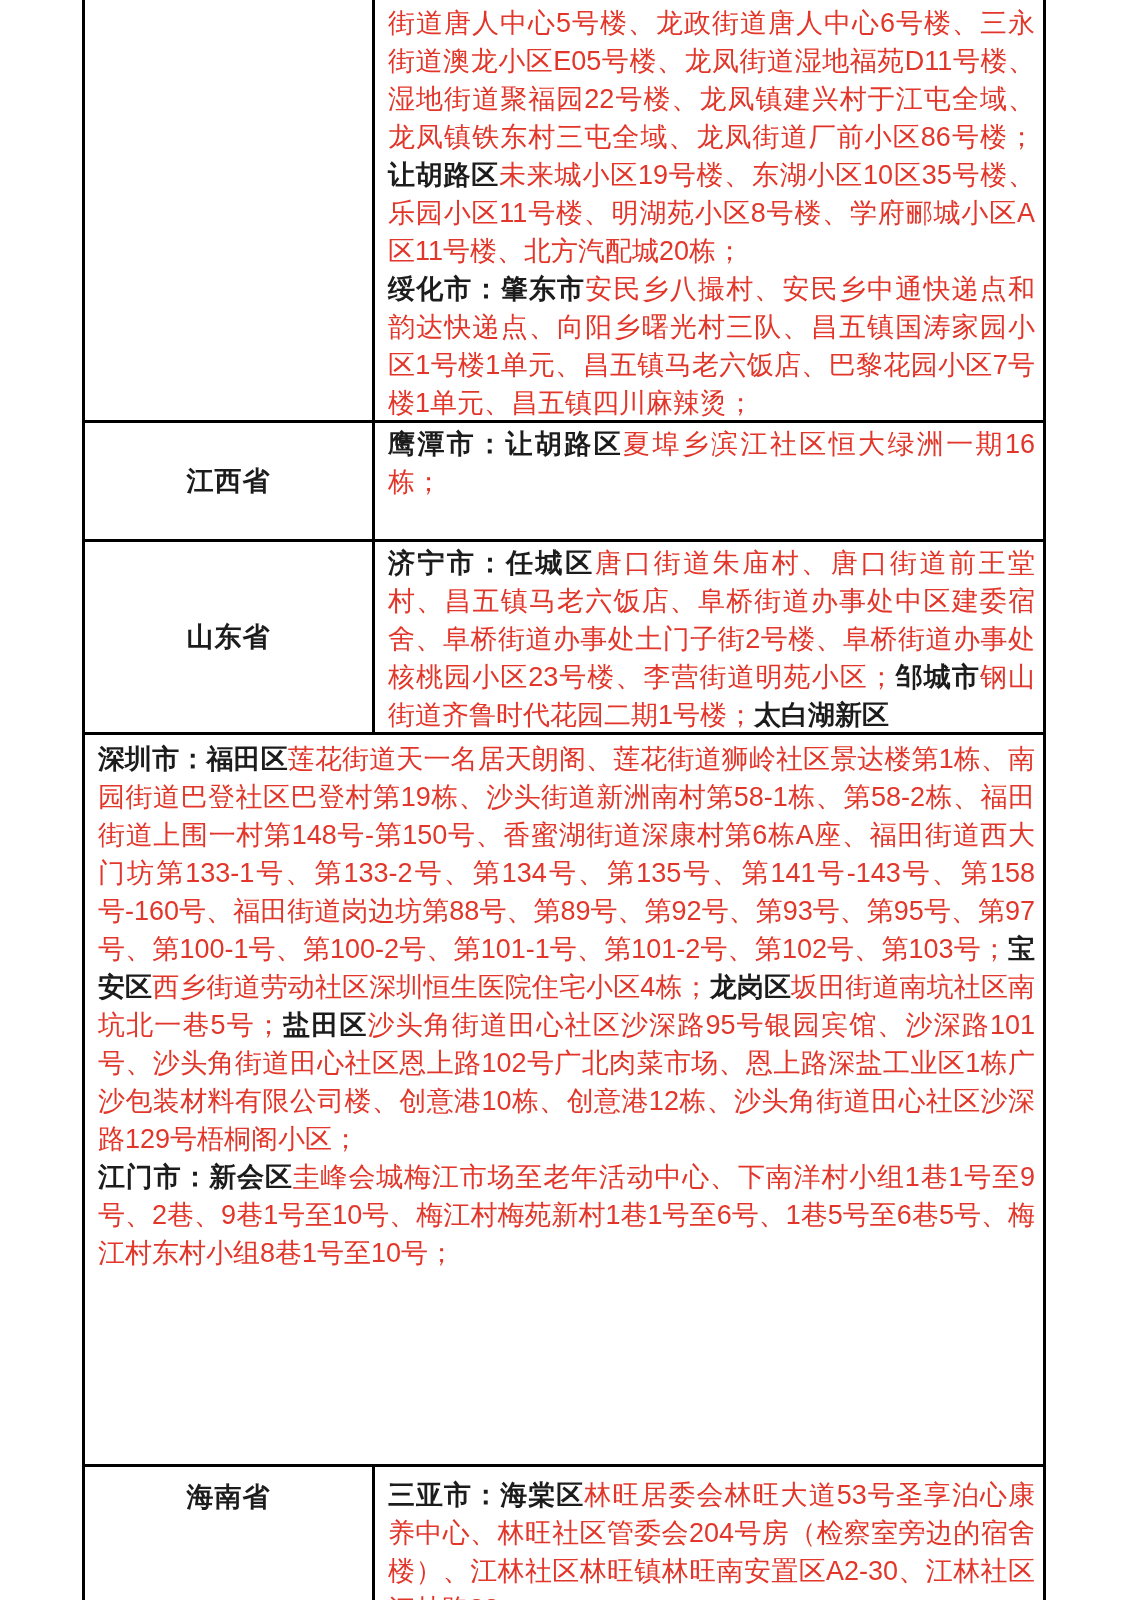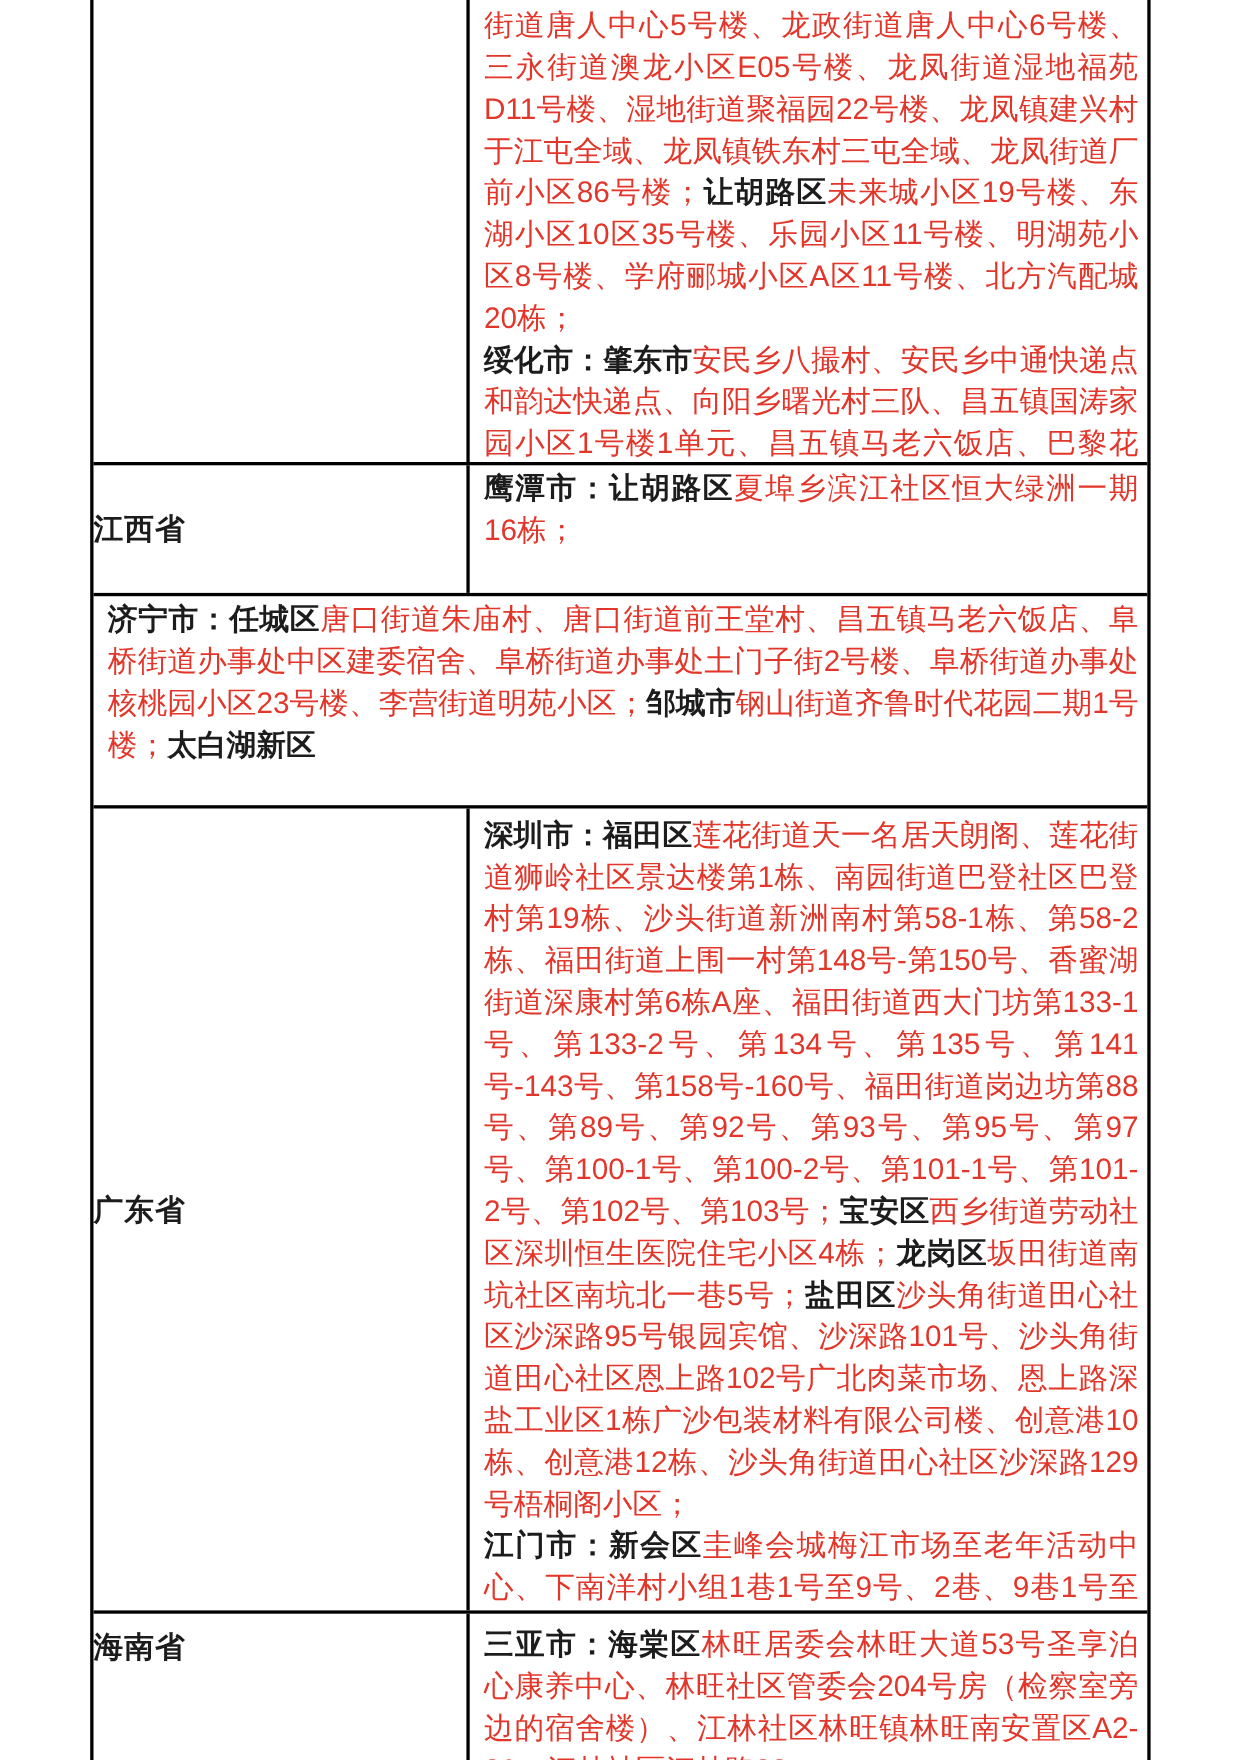--- a/index.html
+++ b/index.html
@@ -27,25 +27,26 @@
     display:flex;
     box-sizing:border-box;
     border-bottom:3px solid var(--border);
   }
   .row-0{height:423px;}
   .row-1{height:119px;}
   .row-2{height:193px;}
   .row-3{height:732px;}
   .row-4{height:140px;border-bottom:none;}
   .cell-province{
-    width:342px;
+    width:290px;
     box-sizing:border-box;
     border-right:3px solid var(--border);
     display:flex;
     align-items:center;
+    justify-content:center;
     flex-shrink:0;
   }
   .row-4 .cell-province{
     align-items:flex-start;
     padding-top:12px;
   }
   .province-label{
     font-size:27px;
     font-weight:700;
     color:var(--black);
@@ -87,28 +88,28 @@
     </div>
     <div class="row row-1">
       <div class="cell-province">
         <span class="province-label">江西省</span>
       </div>
       <div class="cell-areas">
         <div class="area-paragraph"><span class="seg-black">鹰潭市：让胡路区</span><span class="seg-red">夏埠乡滨江社区恒大绿洲一期16栋；</span></div>
       </div>
     </div>
     <div class="row row-2">
+      <div class="cell-province">
+        <span class="province-label">山东省</span>
+      </div>
       <div class="cell-areas">
         <div class="area-paragraph"><span class="seg-black">济宁市：任城区</span><span class="seg-red">唐口街道朱庙村、唐口街道前王堂村、昌五镇马老六饭店、阜桥街道办事处中区建委宿舍、阜桥街道办事处土门子街2号楼、阜桥街道办事处核桃园小区23号楼、李营街道明苑小区；</span><span class="seg-black">邹城市</span><span class="seg-red">钢山街道齐鲁时代花园二期1号楼；</span><span class="seg-black">太白湖新区</span></div>
       </div>
     </div>
     <div class="row row-3">
-      <div class="cell-province">
-        <span class="province-label">广东省</span>
-      </div>
       <div class="cell-areas">
         <div class="area-paragraph"><span class="seg-black">深圳市：福田区</span><span class="seg-red">莲花街道天一名居天朗阁、莲花街道狮岭社区景达楼第1栋、南园街道巴登社区巴登村第19栋、沙头街道新洲南村第58-1栋、第58-2栋、福田街道上围一村第148号-第150号、香蜜湖街道深康村第6栋A座、福田街道西大门坊第133-1号、第133-2号、第134号、第135号、第141号-143号、第158号-160号、福田街道岗边坊第88号、第89号、第92号、第93号、第95号、第97号、第100-1号、第100-2号、第101-1号、第101-2号、第102号、第103号；</span><span class="seg-black">宝安区</span><span class="seg-red">西乡街道劳动社区深圳恒生医院住宅小区4栋；</span><span class="seg-black">龙岗区</span><span class="seg-red">坂田街道南坑社区南坑北一巷5号；</span><span class="seg-black">盐田区</span><span class="seg-red">沙头角街道田心社区沙深路95号银园宾馆、沙深路101号、沙头角街道田心社区恩上路102号广北肉菜市场、恩上路深盐工业区1栋广沙包装材料有限公司楼、创意港10栋、创意港12栋、沙头角街道田心社区沙深路129号梧桐阁小区；</span></div>
         <div class="area-paragraph"><span class="seg-black">江门市：新会区</span><span class="seg-red">圭峰会城梅江市场至老年活动中心、下南洋村小组1巷1号至9号、2巷、9巷1号至10号、梅江村梅苑新村1巷1号至6号、1巷5号至6巷5号、梅江村东村小组8巷1号至10号；</span></div>
       </div>
     </div>
     <div class="row row-4">
       <div class="cell-province">
         <span class="province-label">海南省</span>
       </div>
       <div class="cell-areas">

